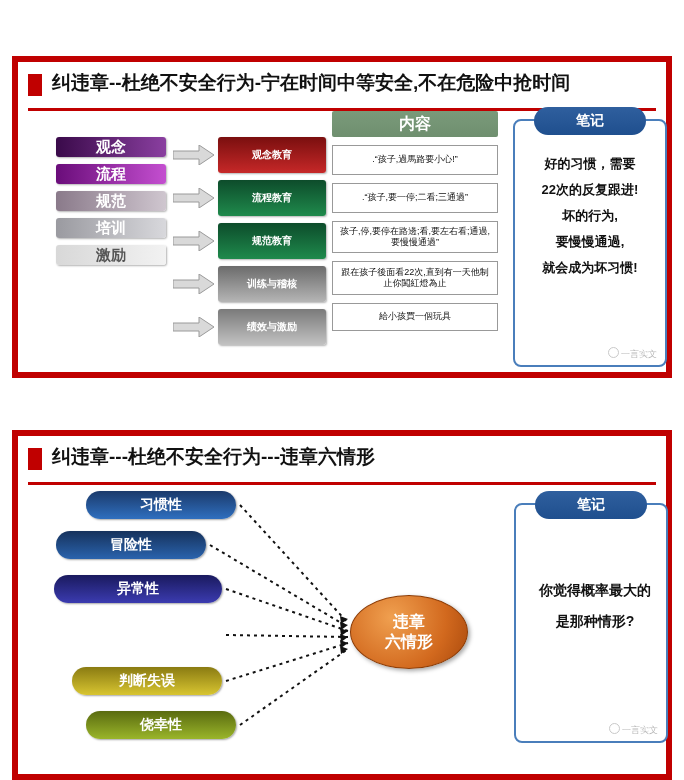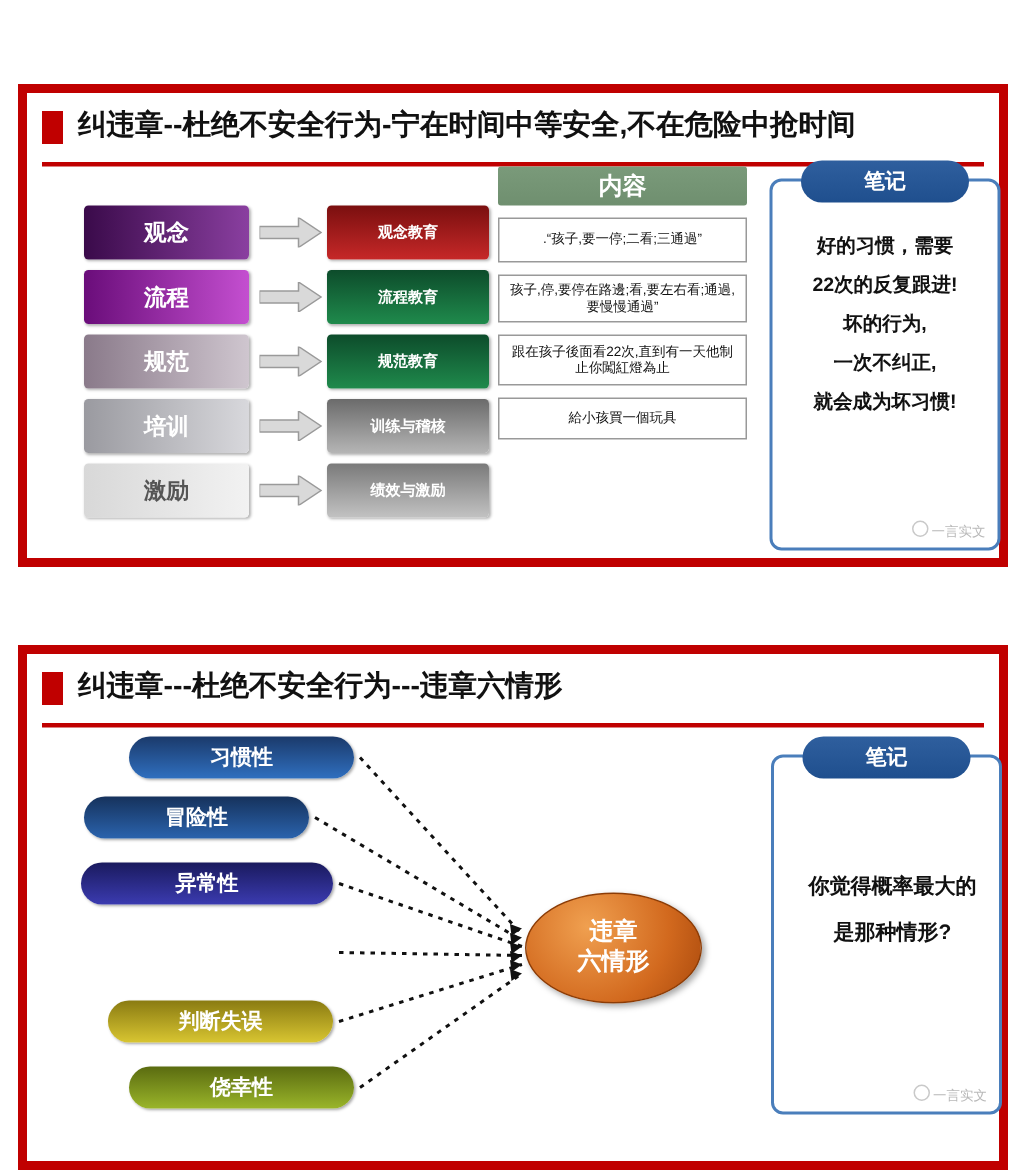--- a/index.html
+++ b/index.html
@@ -17,21 +17,21 @@
   .title-row{position:relative;height:40px;margin:6px 10px 0 10px;border-bottom:3px solid #c00000;}
   .title-flag{position:absolute;left:0;top:6px;width:14px;height:22px;background:#c00000;
     clip-path:polygon(0 0,100% 0,100% 100%,40% 100%,40% 100%,0 100%);}
   .title-flag:after{content:"";position:absolute;left:14px;top:0;width:3px;height:22px;background:#c00000;}
   .title-text{position:absolute;left:24px;top:2px;font-size:19px;font-weight:bold;color:#111;letter-spacing:0px;white-space:nowrap;}
 
   
   .s1-body{position:relative;height:260px;}
 
   .chain{position:absolute;left:38px;top:26px;width:110px;}
-  .chain-item{height:36px;margin-bottom:7px;border-radius:3px;color:#fff;font-size:15px;font-weight:bold;
+  .chain-item{height:20px;margin-bottom:7px;border-radius:3px;color:#fff;font-size:15px;font-weight:bold;
     display:flex;align-items:center;justify-content:center;box-shadow:1px 1px 2px rgba(0,0,0,.3);}
   .c1{background:linear-gradient(to right,#3a0a4a,#8a3fa0);}
   .c2{background:linear-gradient(to right,#6a0d7a,#c44fd0);}
   .c3{background:linear-gradient(to right,#8a7a8a,#cfc6cf);}
   .c4{background:linear-gradient(to right,#9a9aa0,#d8d8dc);}
   .c5{background:linear-gradient(to right,#d8d8d8,#f2f2f2);color:#555;}
 
   .arrows{position:absolute;left:152px;top:26px;width:48px;}
   .arrow{height:36px;margin-bottom:7px;display:flex;align-items:center;justify-content:center;}
   .arrow svg{display:block;}
@@ -145,33 +145,34 @@
         <div class="edu">
           <div class="edu-item e1">观念教育</div>
           <div class="edu-item e2">流程教育</div>
           <div class="edu-item e3">规范教育</div>
           <div class="edu-item e4">训练与稽核</div>
           <div class="edu-item e5">绩效与激励</div>
         </div>
 
         <div class="content-col">
           <div class="content-head">内容</div>
+          <div class="content-box cb1">.“孩子,過馬路要小心!”</div>
           <div class="content-box cb2">.“孩子,要一停;二看;三通過”</div>
           <div class="content-box cb3">孩子,停,要停在路邊;看,要左右看;通過,要慢慢通過”</div>
           <div class="content-box cb4">跟在孩子後面看22次,直到有一天他制止你闖紅燈為止</div>
           <div class="content-box cb5">給小孩買一個玩具</div>
         </div>
 
         <div class="note" id="note1">
           <div class="note-cap">笔记</div>
           <div class="note-body">
             <div>好的习惯，需要</div>
             <div>22次的反复跟进!</div>
             <div>坏的行为,</div>
-            <div>一次不纠正,</div>
+            <div>要慢慢通過,</div>
             <div>就会成为坏习惯!</div>
           </div>
           <div class="wm"><span class="dot"></span><span>一言实文</span></div>
         </div>
 
       </div>
     </div>
   </div>
 
   <div class="slide" id="slide2">

